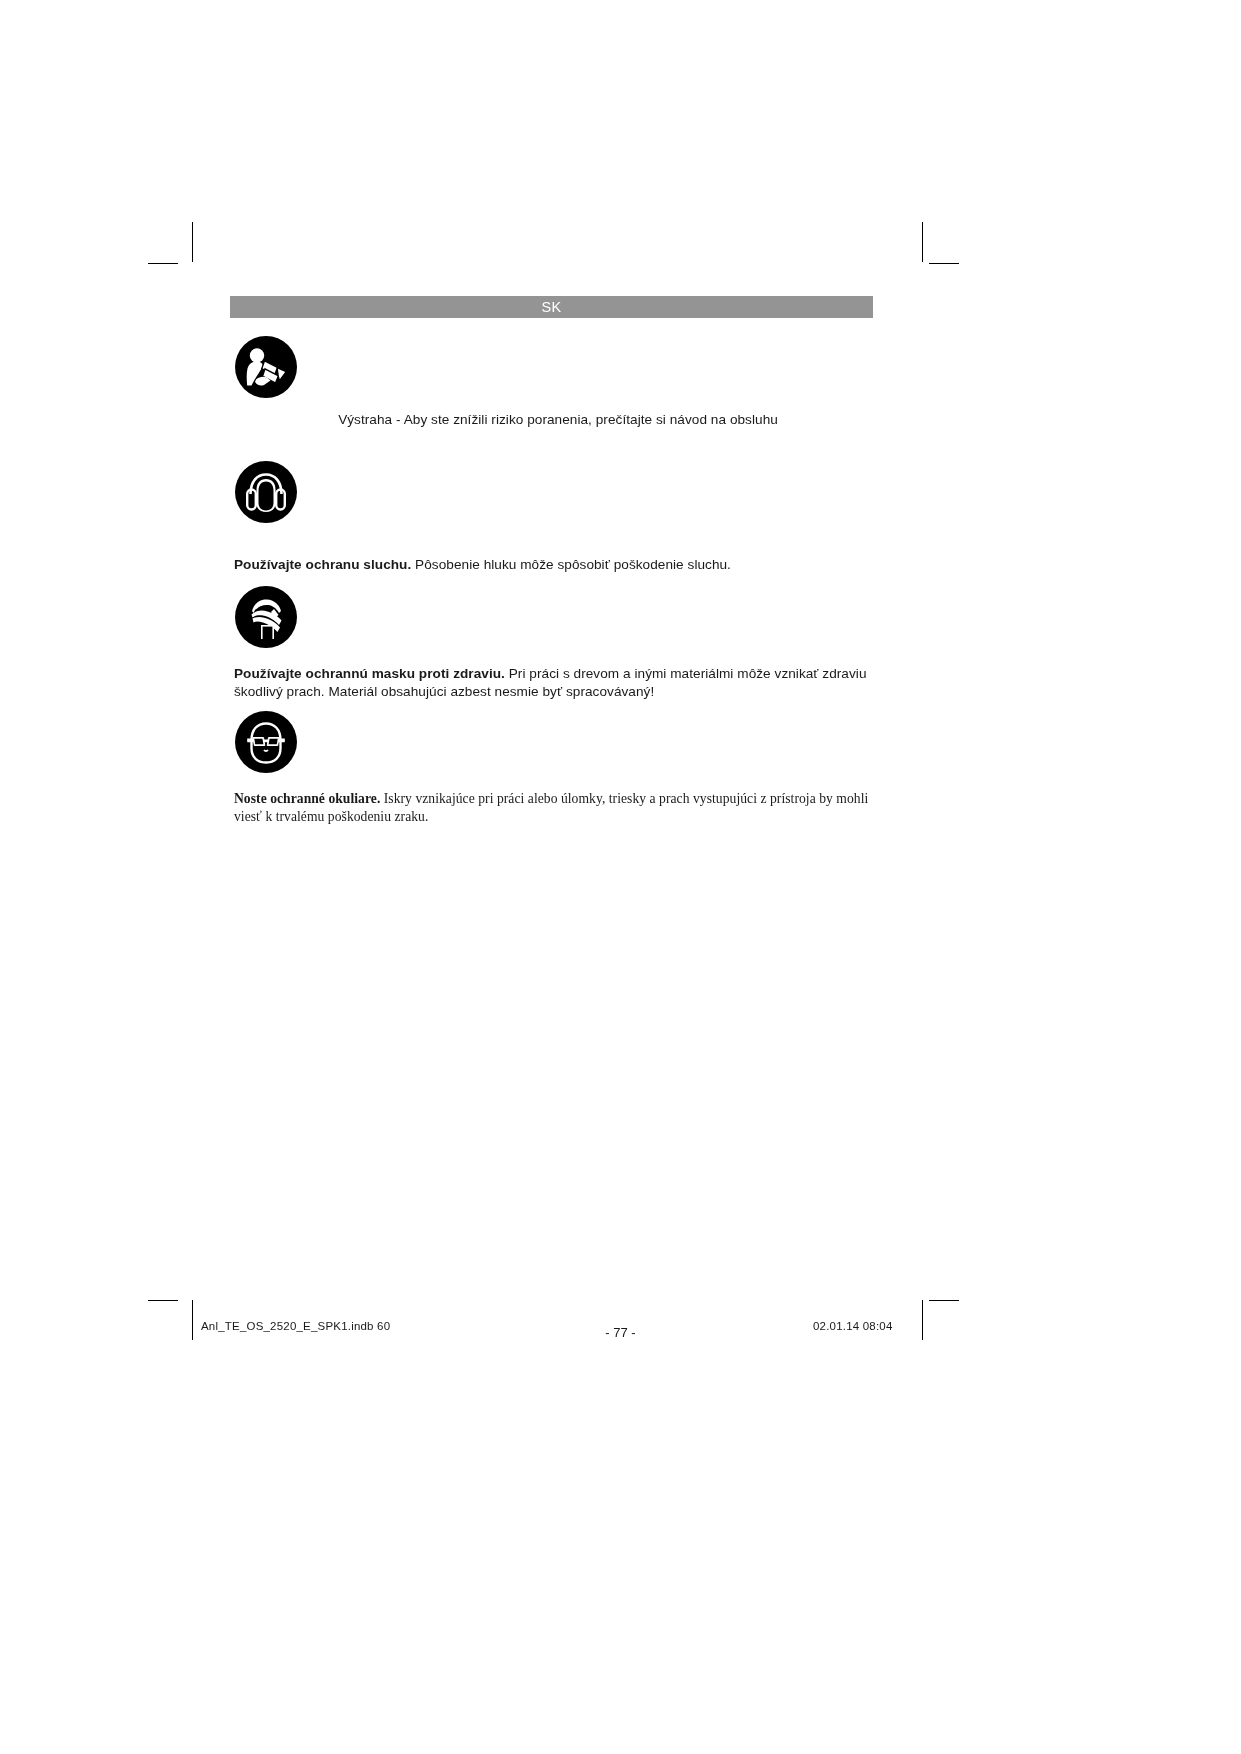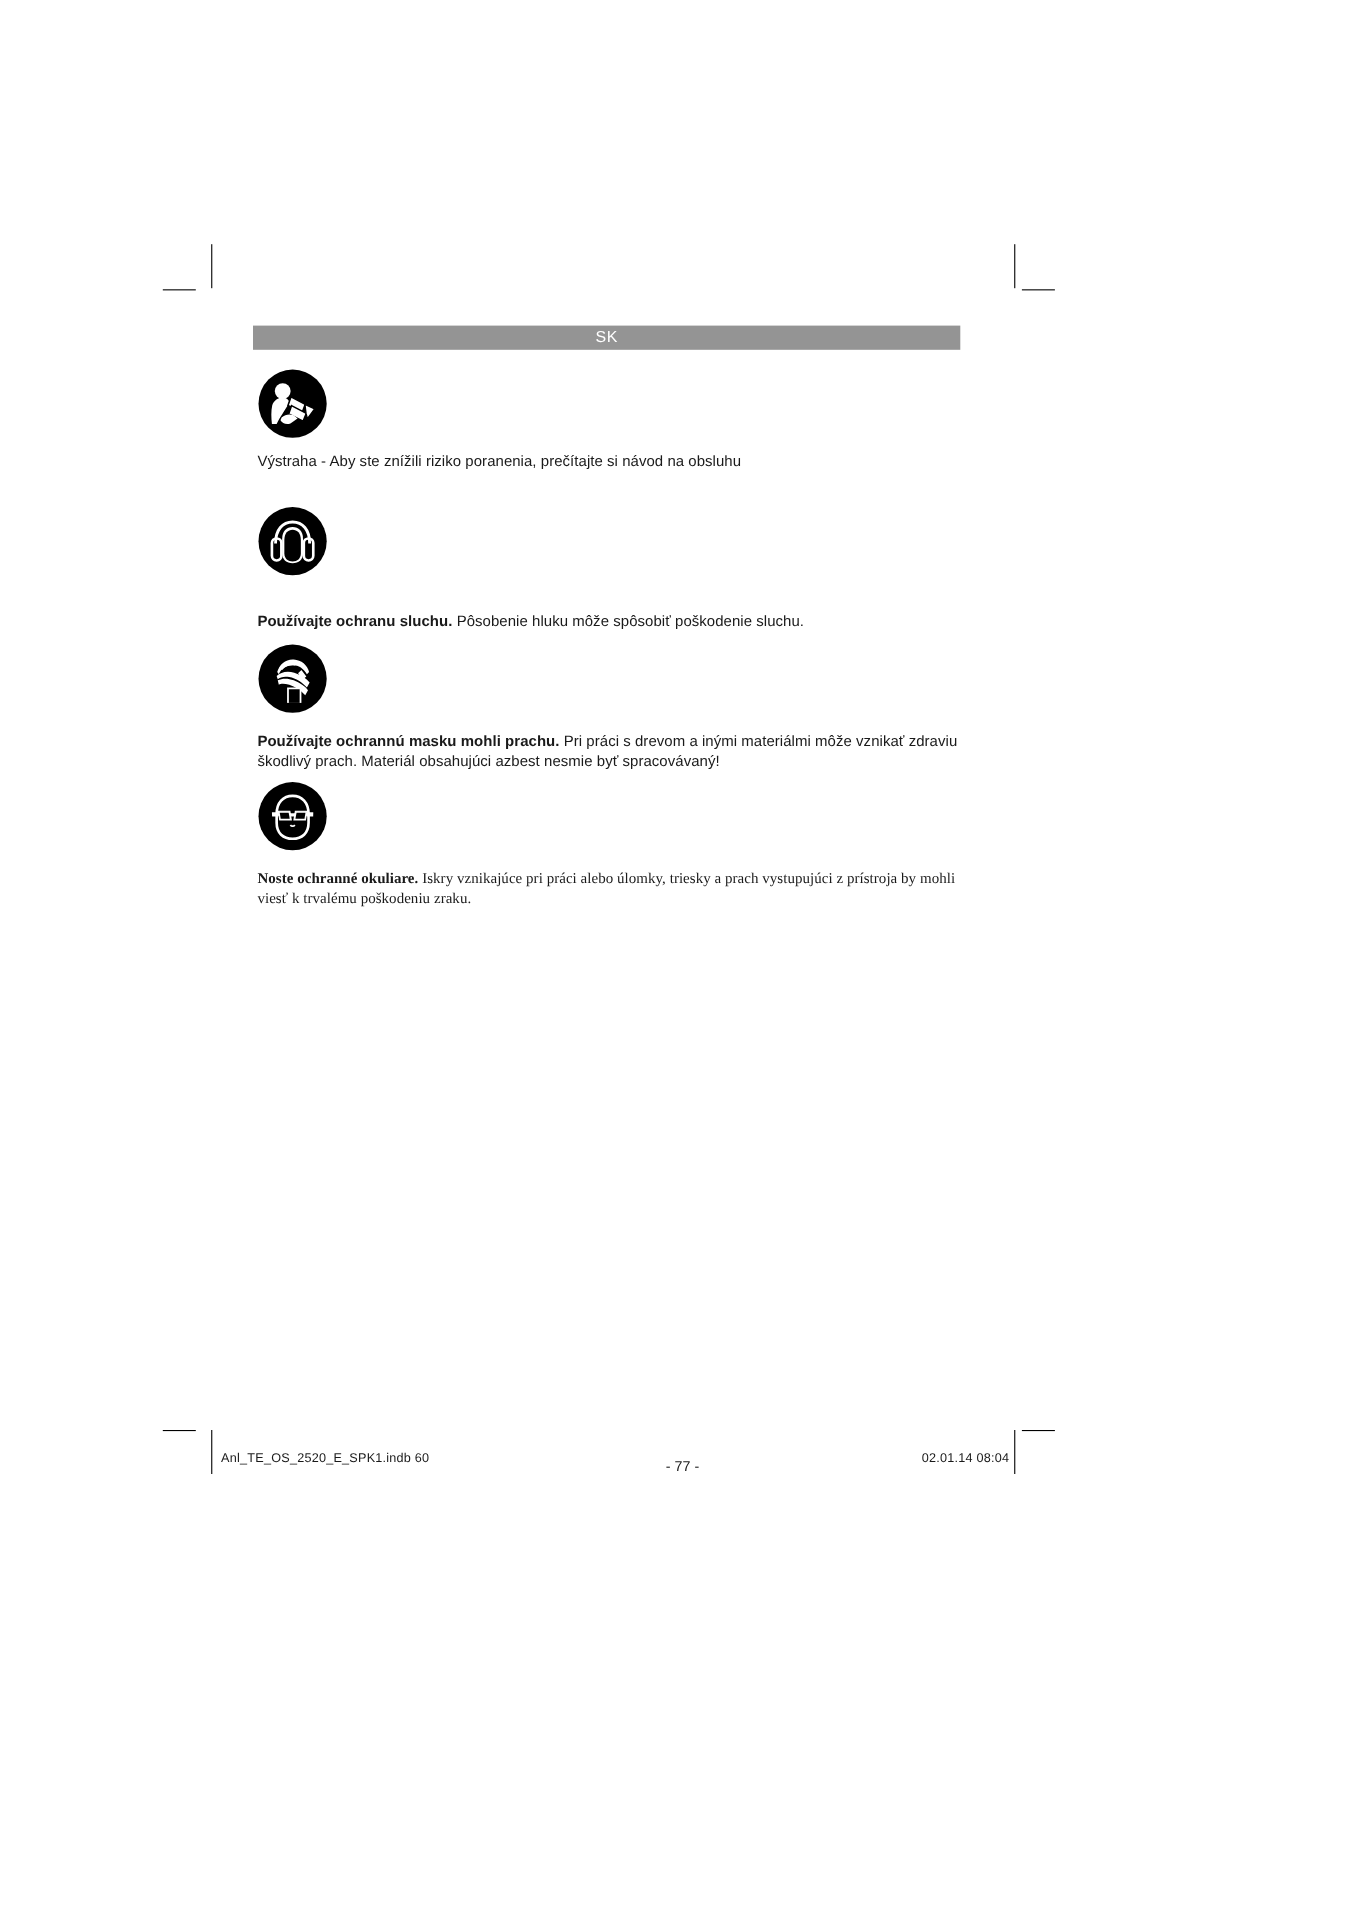--- a/index.html
+++ b/index.html
@@ -57,21 +57,21 @@
   .sym-text {
     font-size: 13.6px;
     line-height: 17.5px;
     color: #1a1a1a;
     letter-spacing: 0.05px;
     margin-top: 8px;
     width: 648px;
   }
   .sym-text b { font-weight: bold; }
 
-  .blk1 { top: 335px; }
+  .blk1 { top: 335px; text-align: center; }
   .blk2 { top: 460px; }
   .blk3 { top: 585px; }
   .blk4 { top: 710px; font-family: Liberation Serif, serif; }
 
   .blk1 .sym-text { margin-top: 12px; }
   .blk2 .sym-text { margin-top: 32px; }
   .blk3 .sym-text { margin-top: 16px; }
   .blk4 .sym-text { margin-top: 16px; }
 
   
@@ -87,21 +87,21 @@
   .footer-left {
     position: absolute;
     left: 201px;
     top: 1320px;
     font-size: 11.5px;
     color: #1a1a1a;
     letter-spacing: 0.2px;
   }
   .footer-right {
     position: absolute;
-    left: 838px;
+    left: 813px;
     top: 1320px;
     font-size: 11.5px;
     color: #1a1a1a;
     letter-spacing: 0.2px;
   }
 </style>
 </head>
 <body>
 
 <div class="page">
@@ -152,21 +152,21 @@
       <circle cx="32" cy="32" r="31" fill="#000000"></circle>
       <path d="M18 26 C20 18.5 26 14 33 14.5 C40 15 45.5 19.5 47 26 L45 28 C42 22.5 37 19.5 31.5 19.8 C26 20.1 21.5 23 19.5 28 Z" fill="#ffffff"></path>
       <path d="M20 22 C23.5 17 29 15 34 16 L34 20 C30 19.5 25.5 20.5 22.5 24 Z" fill="#ffffff"></path>
       <path d="M17.5 29.5 C21 26 27 24.5 33.5 26.5 C40 28.5 45 32 47.5 35.5 L45 40 C41 35.5 35 31.5 29 30.5 C24.5 29.8 20.5 30.5 18.5 32.5 Z" fill="#ffffff"></path>
       <path d="M18.5 33.5 C22.5 31.5 28 31.5 33 33.5 C38.5 35.7 43.5 39 46 42.5 L43.5 47 C39.5 42.5 34 39 29 37.5 C24.5 36.2 21 36.3 19.5 37.5 Z" fill="#ffffff"></path>
       <rect x="27" y="40" width="13" height="14" fill="#ffffff"></rect>
       <rect x="28.6" y="41.6" width="9.8" height="12.4" fill="#000000"></rect>
       <path d="M40 24 L44.5 30 L41 33 L37 27 Z" fill="#ffffff"></path>
     </svg>
     <div class="sym-text">
-      <b>Používajte ochrannú masku mohli prachu.</b><span> Pri práci s drevom a inými materiálmi môže vznikať zdraviu škodlivý prach. Materiál obsahujúci azbest nesmie byť spracovávaný!</span>
+      <b>Používajte ochrannú masku proti zdraviu.</b><span> Pri práci s drevom a inými materiálmi môže vznikať zdraviu škodlivý prach. Materiál obsahujúci azbest nesmie byť spracovávaný!</span>
     </div>
   </div>
 
   <div class="sym-block blk4">
     <svg class="sym-icon" width="64" height="64" viewBox="0 0 64 64">
       <circle cx="32" cy="32" r="31" fill="#000000"></circle>
       <path d="M17.5 30 C17.5 19.5 23.5 13.5 32 13.5 C40.5 13.5 46.5 19.5 46.5 30 L46.5 38 C46.5 47.5 40.5 52.5 32 52.5 C23.5 52.5 17.5 47.5 17.5 38 Z" fill="none" stroke="#ffffff" stroke-width="2.4"></path>
       <path d="M13.5 30.5 L50.5 30.5" stroke="#ffffff" stroke-width="2.2"></path>
       <path d="M19 27.5 L29.5 27.5 L30.8 35.5 L20.3 35.5 Z" fill="#ffffff" stroke="#ffffff" stroke-width="1"></path>
       <path d="M20.3 28.8 L28.4 28.8 L29.4 34.3 L21.2 34.3 Z" fill="#000000"></path>

